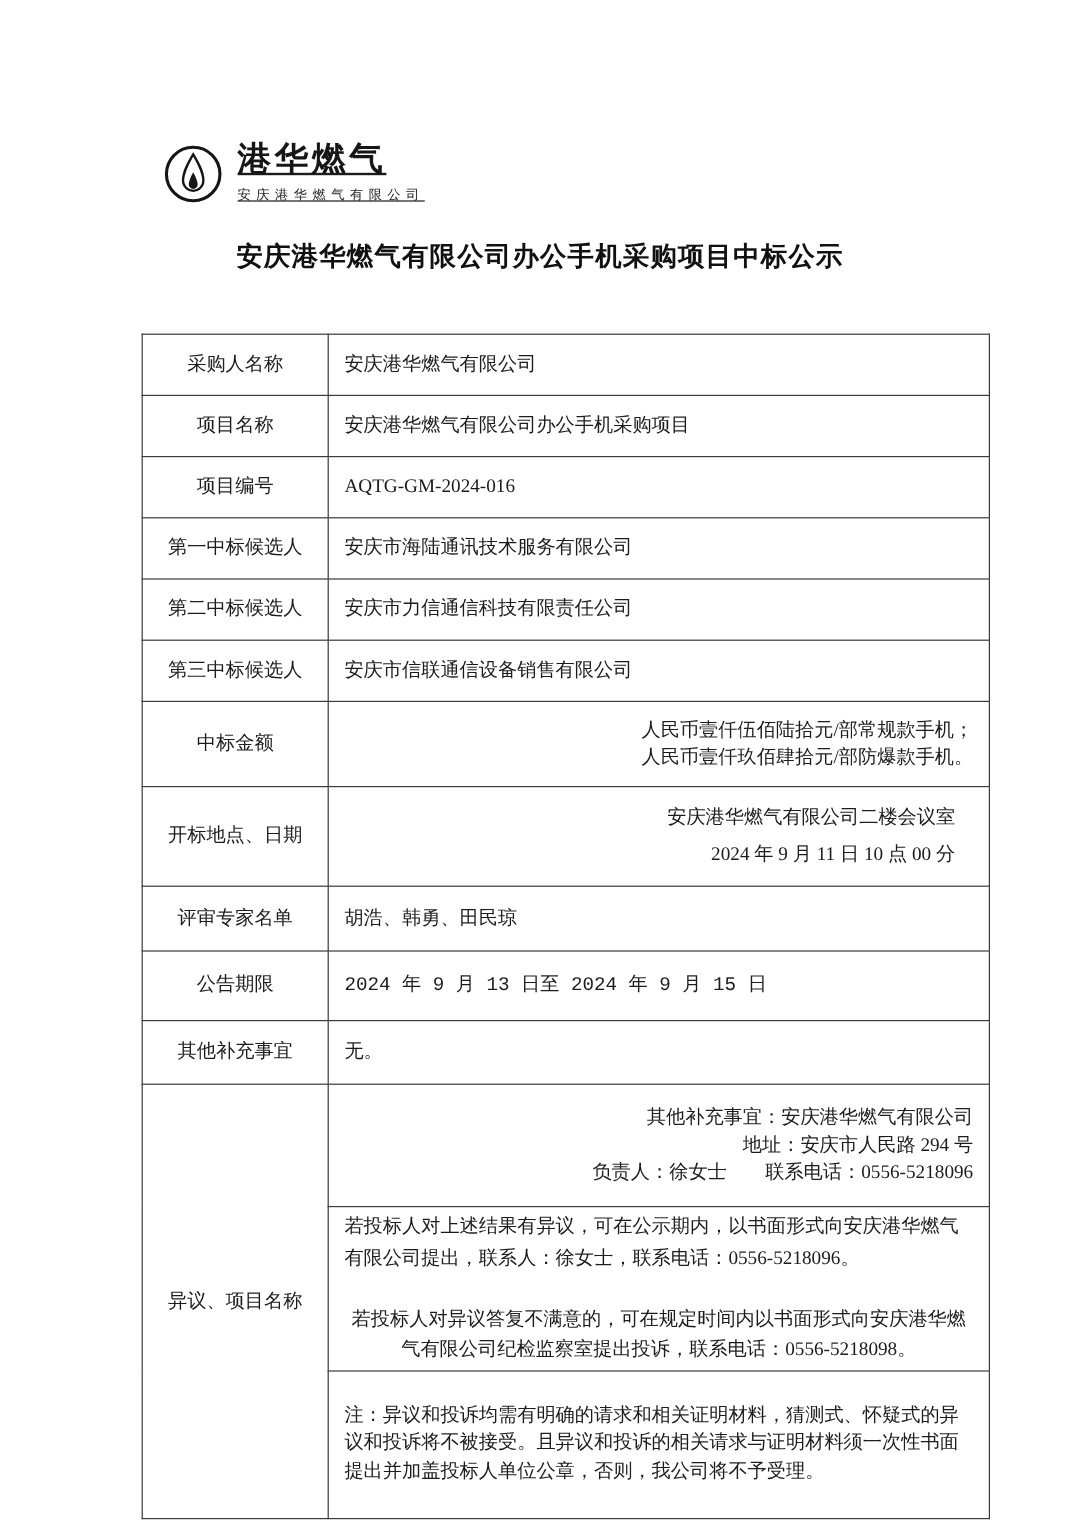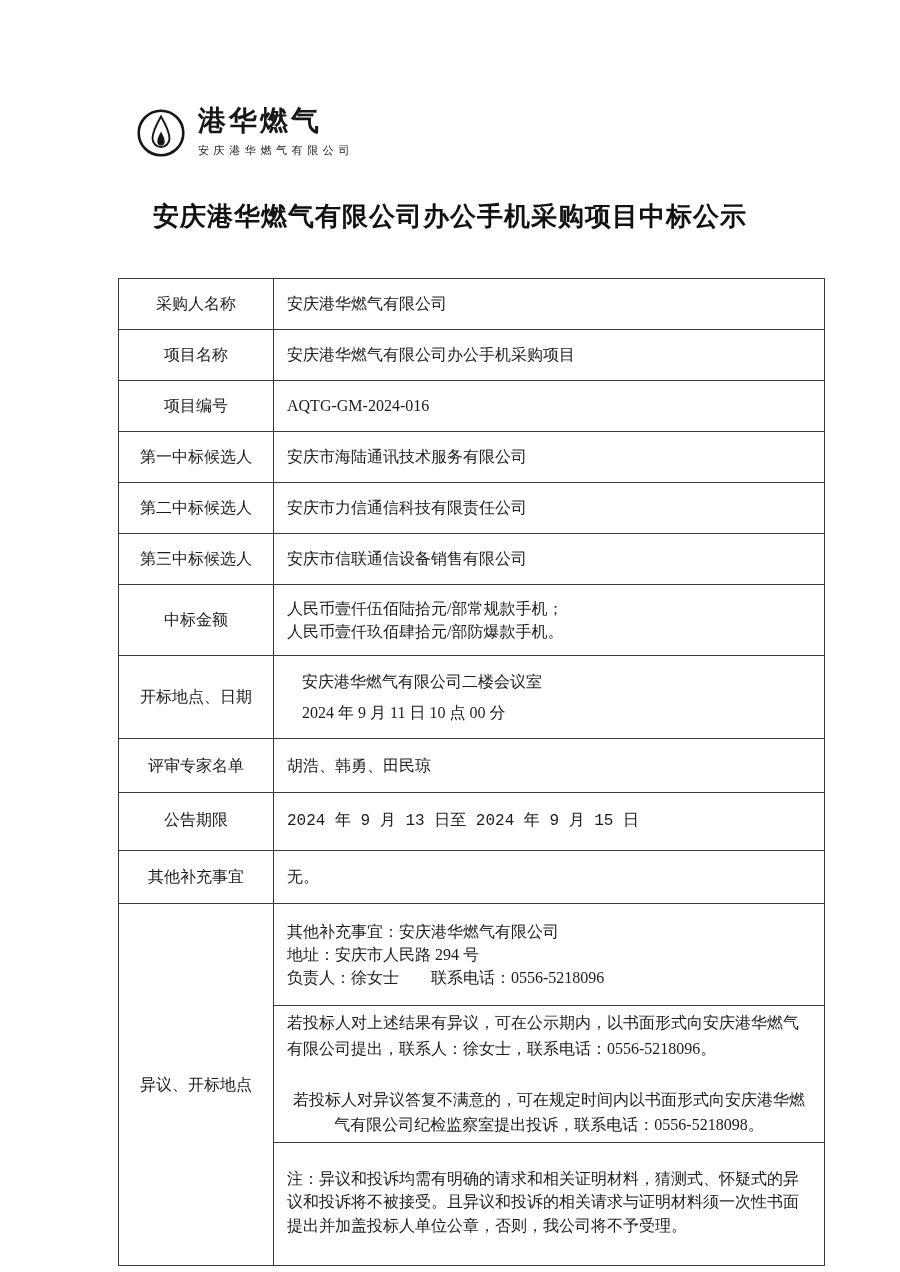--- a/index.html
+++ b/index.html
@@ -10,23 +10,24 @@
     background: #ffffff;
     font-family: "Liberation Serif", "DejaVu Serif", serif;
     color: #1c1c1c;
     overflow: hidden;
   }
 
   
   .logo {
     position: absolute;
     left: 136px;
-    top: 106px;
+    top: 118px;
     display: flex;
     align-items: flex-start;
+    text-decoration: underline;
   }
   .logo-mark { width: 50px; height: 50px; margin-top: 2px; }
   .logo-text { margin-left: 12px; }
   .logo-brand {
     font-family: "Liberation Sans", "DejaVu Sans", sans-serif;
     font-weight: bold;
     font-size: 28px;
     letter-spacing: 3px;
     line-height: 1.1;
     color: #161616;
@@ -39,21 +40,21 @@
     color: #222;
   }
 
   
   .doc-title {
     position: absolute;
     top: 199px;
     left: 0;
     width: 100%;
     text-align: center;
-    font-size: 26px;
+    font-size: 22px;
     font-weight: bold;
     letter-spacing: 1px;
     color: #111;
   }
 
   
   table.doc-table {
     position: absolute;
     left: 118px;
     top: 278px;
@@ -82,21 +83,21 @@
   tr.h42  td { height: 42px; }
   tr.h62  td { height: 62px; }
   tr.h74  td { height: 74px; }
   tr.h45  td { height: 45px; }
   tr.h49  td { height: 49px; font-family: Liberation Mono, monospace; }
   tr.h44  td { height: 44px; margin-left: 20px; }
   tr.h93  td { height: 93px; }
   tr.h128 td { height: 128px; }
   tr.h114 td { height: 114px; font-family: Liberation Mono, monospace; }
 
-  .val .line { display: block; }
+  .val .line { display: block; text-align: right; }
   .val .spread .line { margin: 7px 15px; }
   .para { margin: 0 0 0 0; line-height: 1.6; }
   .para + .para { margin-top: 25px; text-align: center; }
   .note { line-height: 1.62; }
 </style>
 </head>
 <body>
 
 <div class="page">
 
@@ -178,21 +179,21 @@
       <td class="lbl">公告期限</td>
       <td class="val">2024 年 9 月 13 日至 2024 年 9 月 15 日</td>
     </tr>
 
     <tr class="h44">
       <td class="lbl">其他补充事宜</td>
       <td class="val">无。</td>
     </tr>
 
     <tr class="h93">
-      <td class="lbl" rowspan="3">异议、开标地点</td>
+      <td class="lbl" rowspan="3">异议、项目名称</td>
       <td class="val">
         <span class="line">其他补充事宜：安庆港华燃气有限公司</span>
         <span class="line">地址：安庆市人民路 294 号</span>
         <span class="line">负责人：徐女士　　联系电话：0556-5218096</span>
       </td>
     </tr>
 
     <tr class="h128">
       <td class="val">
         <p class="para">若投标人对上述结果有异议，可在公示期内，以书面形式向安庆港华燃气有限公司提出，联系人：徐女士，联系电话：0556-5218096。</p>

